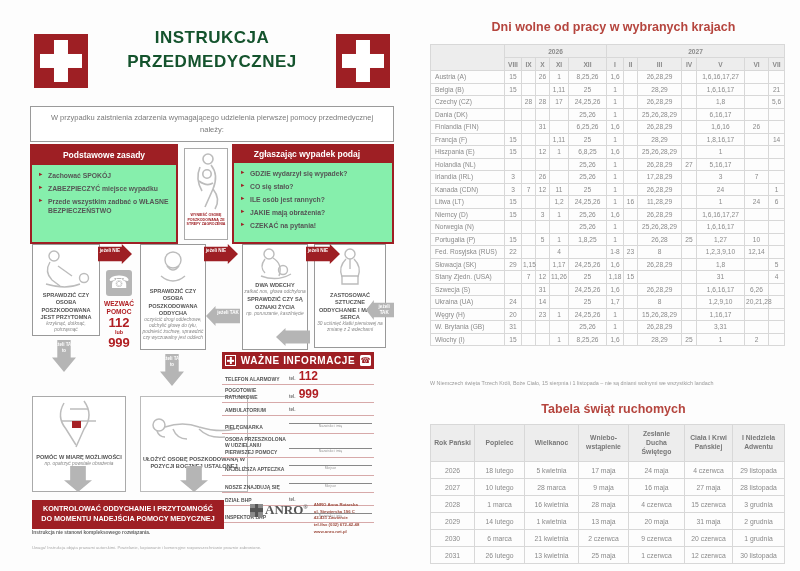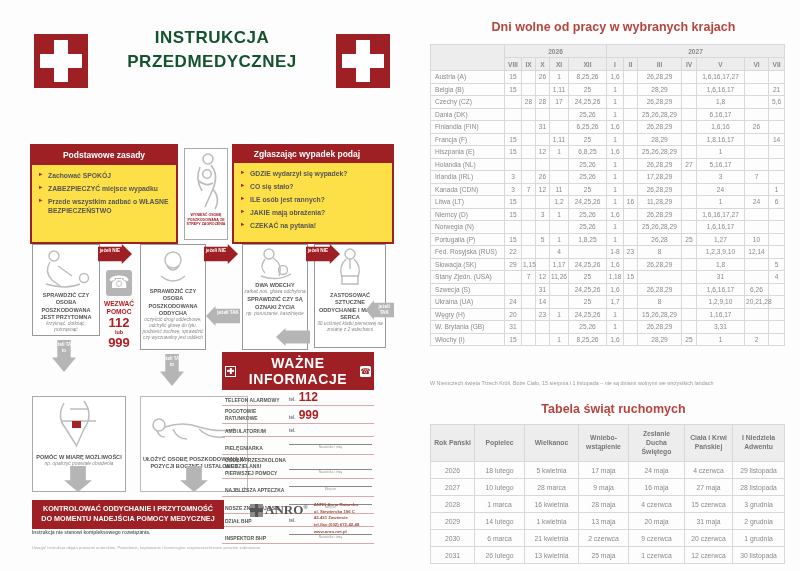--- a/index.html
+++ b/index.html
@@ -10,21 +10,21 @@
   .poster{position:absolute;left:28px;top:22px;width:368px;height:545px;}
   .cross{position:relative;background:#9e1f24;}
   .cross::before,.cross::after{content:"";position:absolute;background:#fff;}
   .cross::before{left:50%;top:11%;bottom:11%;width:26%;transform:translateX(-50%);}
   .cross::after{top:50%;left:11%;right:11%;height:26%;transform:translateY(-50%);}
   .cross.big{width:54px;height:54px;position:absolute;top:12px;}
   .cross.big.left{left:6px;} .cross.big.right{right:6px;}
   .p-title{position:absolute;left:64px;right:64px;top:4px;text-align:center;color:#14532d;font-weight:bold;font-size:17px;line-height:1.4;letter-spacing:.5px;}
   .intro{position:absolute;top:84px;left:2px;right:2px;border:1px solid #9a9a9a;color:#7a7a7a;font-size:7.5px;text-align:center;padding:5px 16px;line-height:1.6;background:#fff;}
 
-  .sec{position:absolute;border:2px solid #9e1f24;background:#fde047;}
+  .sec{position:absolute;border:2px solid #9e1f24;background:#86efac;}
   .sec-h{background:#9e1f24;color:#fff;font-weight:bold;font-size:8.5px;text-align:center;padding:3px 14px 3px 2px;position:relative;line-height:1.25;}
   .basics{top:122px;left:2px;width:148px;height:100px;}
   .basics .sec-h{padding:4px 2px;}
   .report{top:122px;left:204px;width:162px;height:100px;}
   .bullets{padding:6px 3px 0 6px;}
   .bullets>div{position:relative;padding-left:10px;font-size:6.8px;font-weight:bold;color:#555;margin-bottom:3.5px;line-height:1.4;}
   .bullets>div::before{content:"►";color:#9e1f24;position:absolute;left:0;top:0;font-size:5.5px;}
 
   .evac{position:absolute;top:126px;left:156px;width:44px;height:92px;border:1px solid #aaa;background:#fff;}
   .evac svg{display:block;margin:2px auto 0;}
@@ -45,21 +45,21 @@
   .phonebox{width:26px;height:26px;margin:0 auto;background:#b5b5b5;border-radius:3px;color:#fff;font-size:17px;line-height:26px;}
   .calllabel{color:#b01e22;font-weight:bold;font-size:6.6px;margin-top:4px;line-height:1.2;}
   .callnum{color:#b01e22;font-weight:bold;font-size:13px;line-height:1.05;}
   .callor{color:#b01e22;font-weight:bold;font-size:5.5px;line-height:1.2;}
 
   .abox{position:absolute;border:1px solid:#aaa;border:1px solid #aaa;background:#fff;}
   .abox svg{display:block;margin:2px auto;}
 
   .info{position:absolute;left:194px;top:330px;width:152px;border-bottom:1px solid #d7a9a9;}
   .info-h{background:#9e1f24;color:#fff;display:flex;align-items:center;padding:3px 3px;}
-  .info-h .ttl{flex:1;text-align:center;font-size:14px;font-weight:bold;letter-spacing:.6px;}
+  .info-h .ttl{flex:1;text-align:center;font-size:10px;font-weight:bold;letter-spacing:.6px;}
   .crs{position:relative;width:11px;height:11px;border:1px solid #fff;}
   .crs::before,.crs::after{content:"";position:absolute;background:#fff;}
   .crs::before{left:50%;top:14%;bottom:14%;width:26%;transform:translateX(-50%);}
   .crs::after{top:50%;left:14%;right:14%;height:26%;transform:translateY(-50%);}
   .info-h .phone-chip2{width:11px;height:11px;background:#fff;border-radius:1.5px;color:#9e1f24;font-size:8px;line-height:11px;text-align:center;}
   .irow{display:flex;align-items:flex-end;border-top:1px solid #d7a9a9;padding:2px 2px 2px 3px;min-height:13px;}
   .irow:first-child{border-top:none;}
   .ilabel{font-size:5px;color:#555;font-weight:bold;line-height:1.3;width:64px;}
   .ifill{flex:1;display:flex;align-items:flex-end;padding-bottom:1px;}
   .ifill.col{flex-direction:column;align-items:stretch;}
@@ -99,20 +99,21 @@
 </head>
 <body>
 
 <div class="poster">
   <div class="cross big left"></div>
   <div class="cross big right"></div>
   <div class="p-title">
     <div>INSTRUKCJA</div>
     <div>PRZEDMEDYCZNEJ</div>
   </div>
+  <div class="intro">W przypadku zaistnienia zdarzenia wymagającego udzielenia pierwszej pomocy przedmedycznej należy:</div>
 
   <div class="sec basics">
     <div class="sec-h" style="padding-right:2px">Podstawowe zasady</div>
     <div class="bullets">
         <div>Zachować SPOKÓJ</div>
         <div>ZABEZPIECZYĆ miejsce wypadku</div>
         <div>Przede wszystkim zadbać o WŁASNE BEZPIECZEŃSTWO</div>
       </div>
   </div>
 

